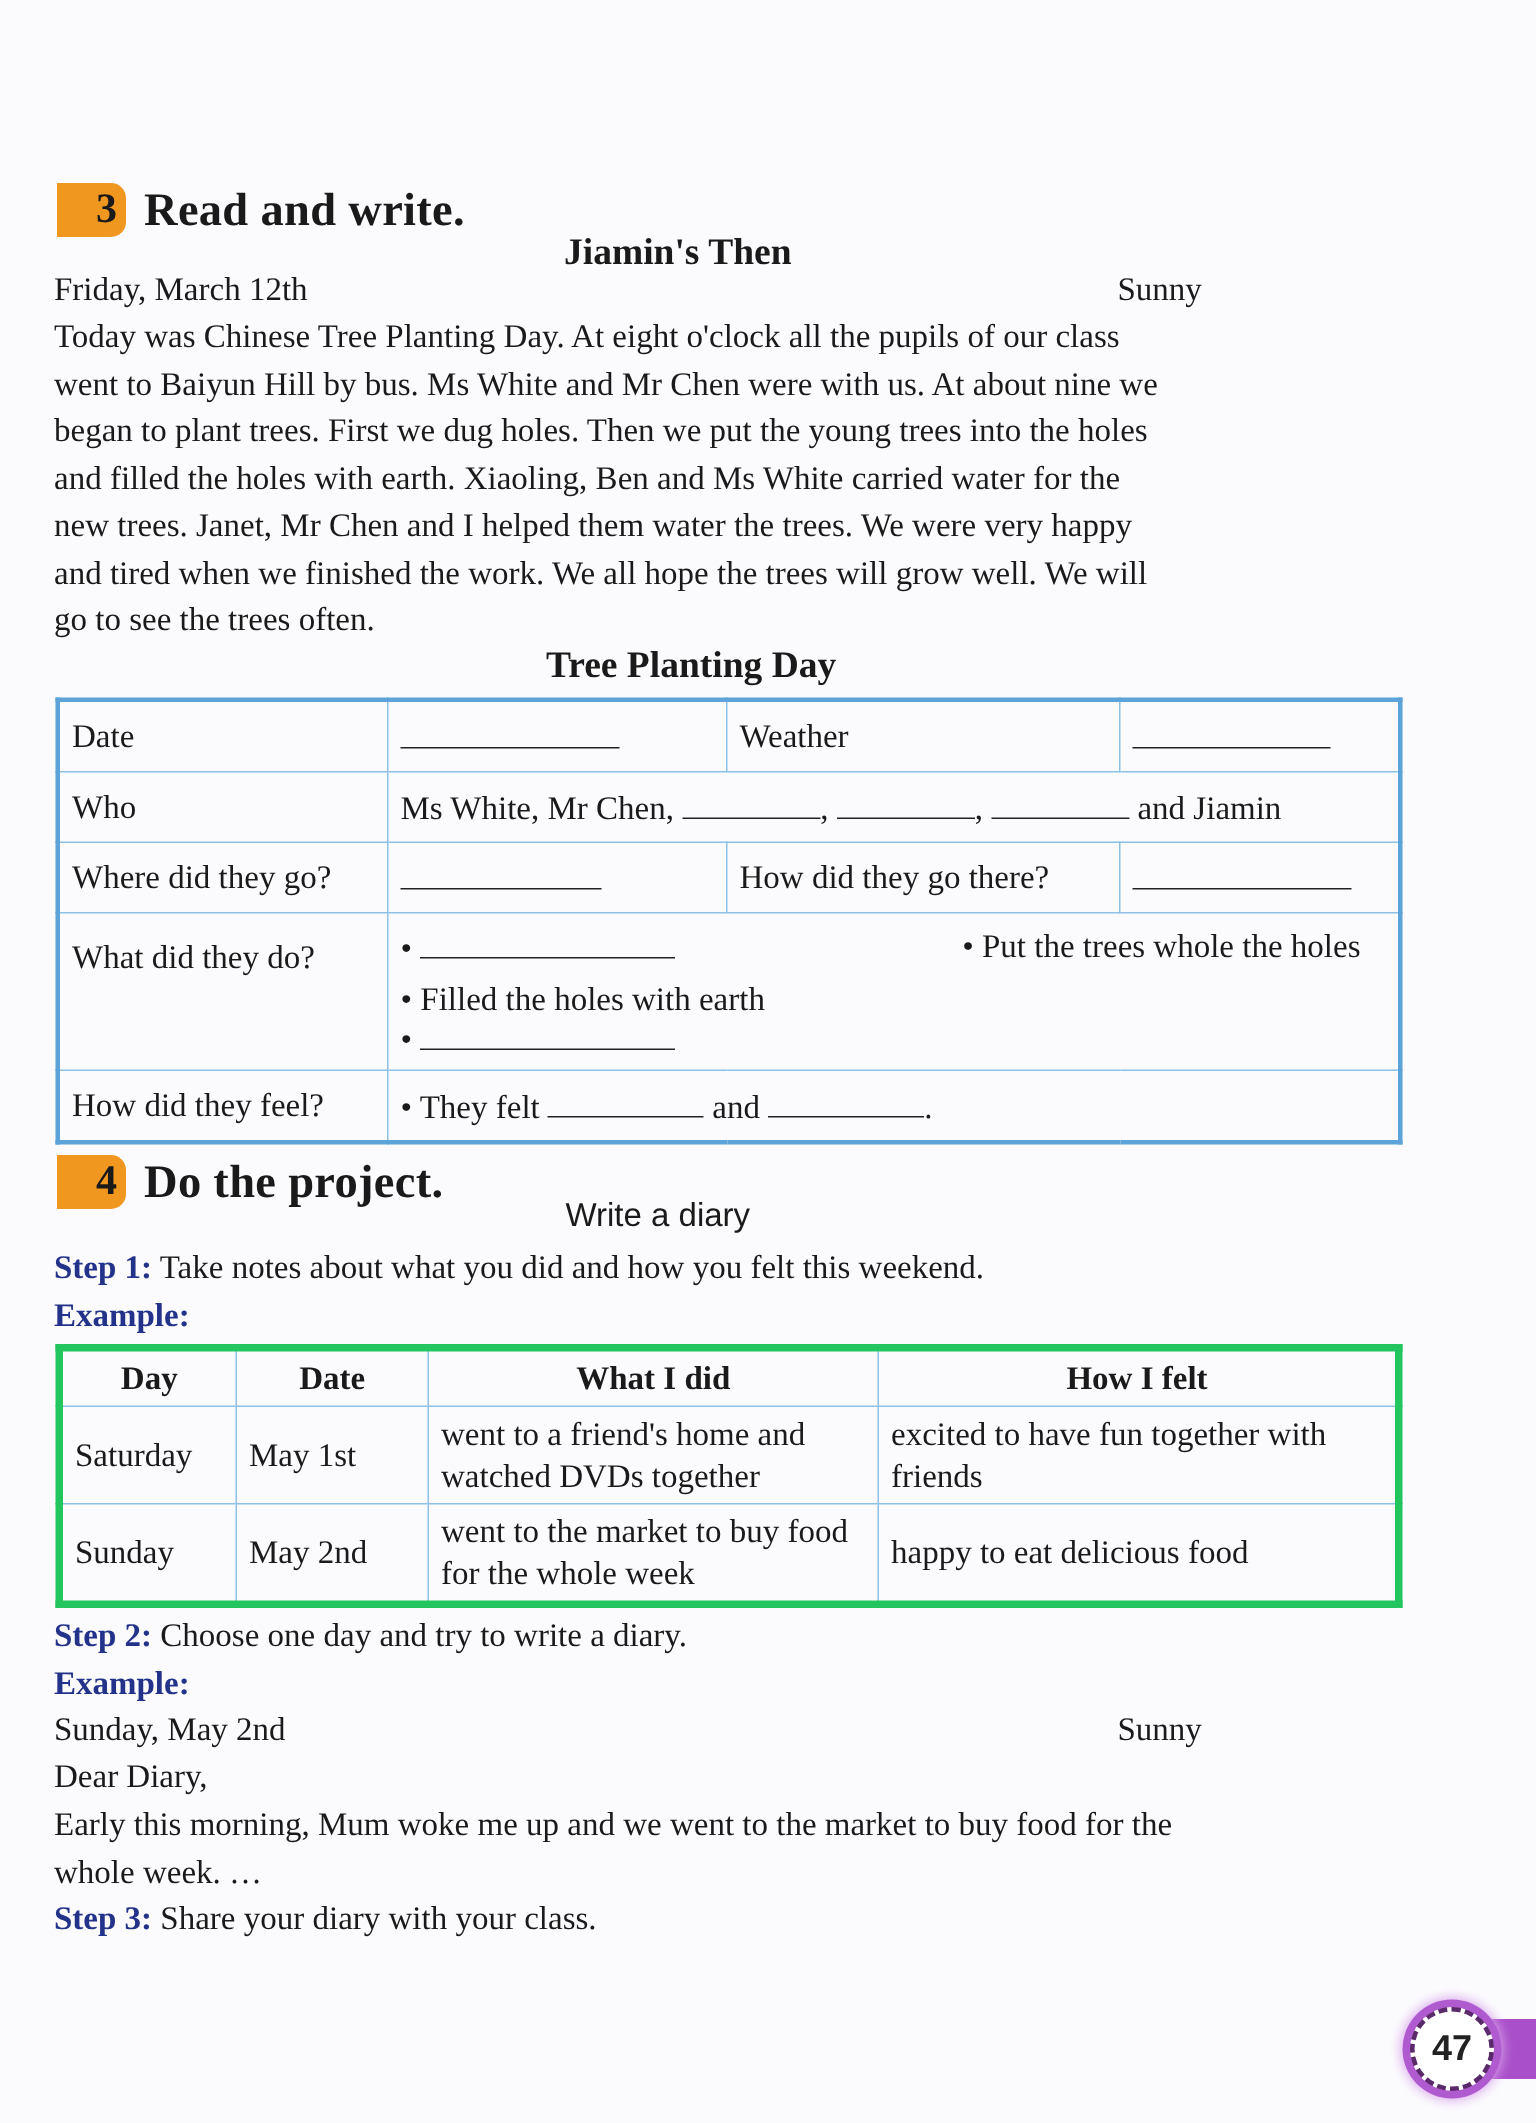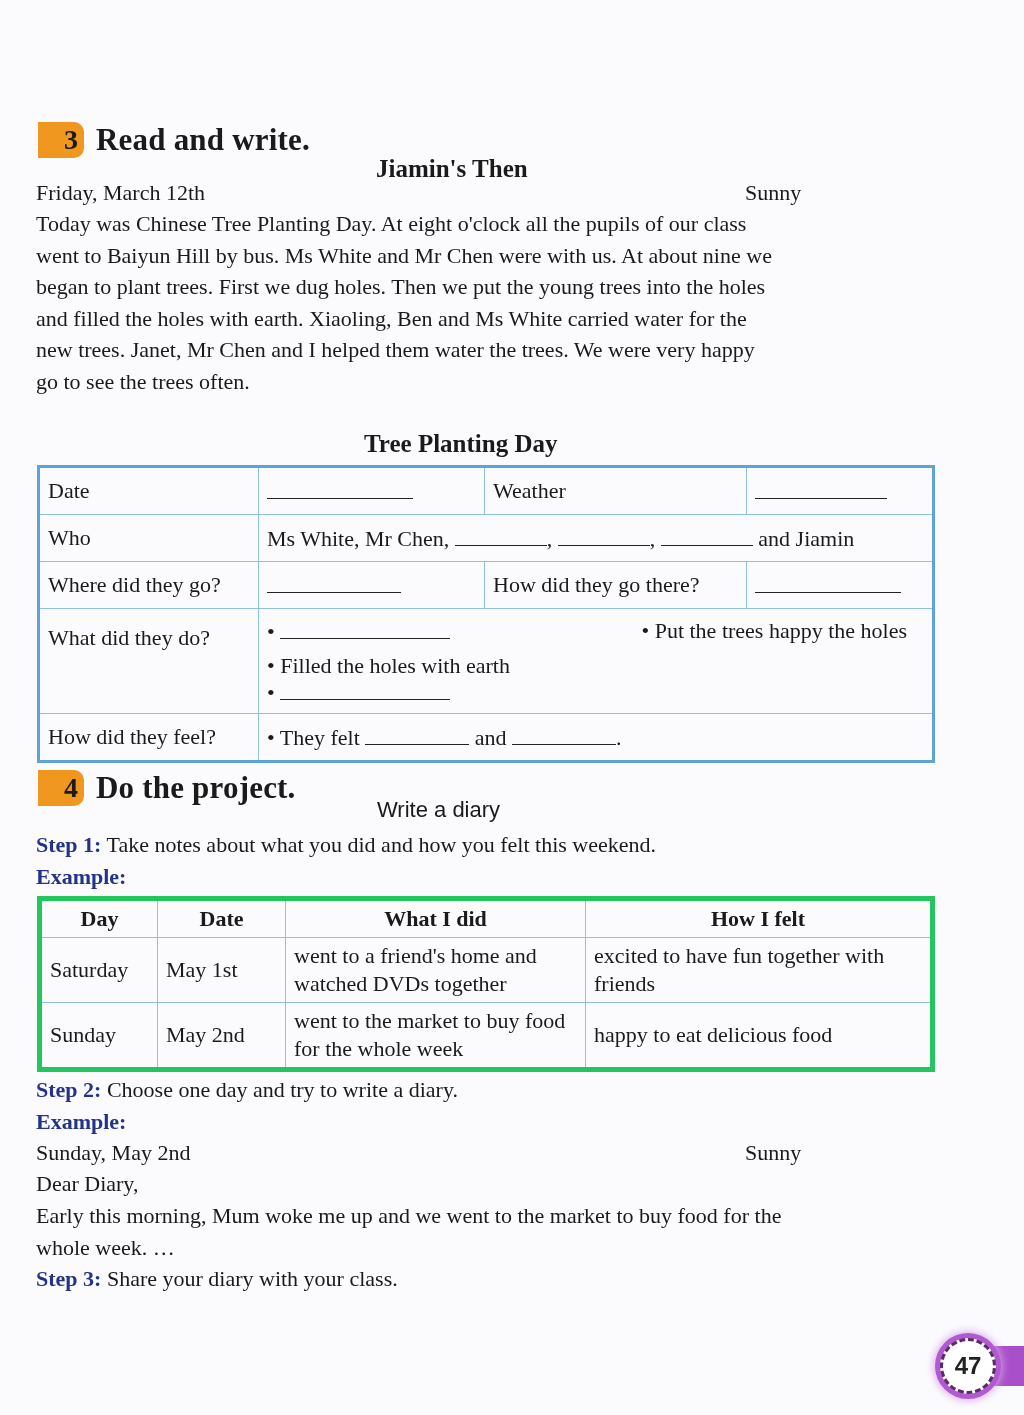--- a/index.html
+++ b/index.html
@@ -51,20 +51,21 @@
 <div class="abs diary-title" style="left:376px; top:155px;">Jiamin's Then</div>
 <div class="abs line-text" style="left:36px; top:180px;">Friday, March 12th</div>
 <div class="abs line-text" style="left:745px; top:180px;">Sunny</div>
 
 <div class="abs para" style="left:36px; top:208px;">
   <div>Today was Chinese Tree Planting Day. At eight o'clock all the pupils of our class</div>
   <div>went to Baiyun Hill by bus. Ms White and Mr Chen were with us. At about nine we</div>
   <div>began to plant trees. First we dug holes. Then we put the young trees into the holes</div>
   <div>and filled the holes with earth. Xiaoling, Ben and Ms White carried water for the</div>
   <div>new trees. Janet, Mr Chen and I helped them water the trees. We were very happy</div>
+  <div>and tired when we finished the work. We all hope the trees will grow well. We will</div>
   <div>go to see the trees often.</div>
 </div>
 
 <div class="abs diary-title" style="left:364px; top:430px;">Tree Planting Day</div>
 
 <table class="abs tpd-table" style="left:37px; top:465px;">
   <colgroup>
       <col style="width:220px">
       <col style="width:226px">
       <col style="width:262px">
@@ -91,21 +92,21 @@
     <td>Where did they go?</td>
     <td><span class="blank" style="width:134px"></span></td>
     <td>How did they go there?</td>
     <td><span class="blank" style="width:146px"></span></td>
   </tr>
   <tr>
     <td style="height:88px; vertical-align:top; padding-top:16px;">What did they do?</td>
     <td colspan="3" style="height:88px;">
       <div style="display:flex; justify-content:space-between; width:640px; margin-top:2px;">
         <div><span>•</span> <span class="blank" style="width:170px"></span></div>
-        <div><span>•</span> <span>Put the trees happy the holes</span></div>
+        <div><span>•</span> <span>Put the trees whole the holes</span></div>
       </div>
       <div style="display:flex; justify-content:space-between; width:544px; margin-top:8px;flex-direction:column;">
         <div><span>•</span> <span>Filled the holes with earth</span></div>
         <div><span>•</span> <span class="blank" style="width:170px"></span></div>
       </div>
     </td>
   </tr>
   <tr>
     <td>How did they feel?</td>
     <td colspan="3">

